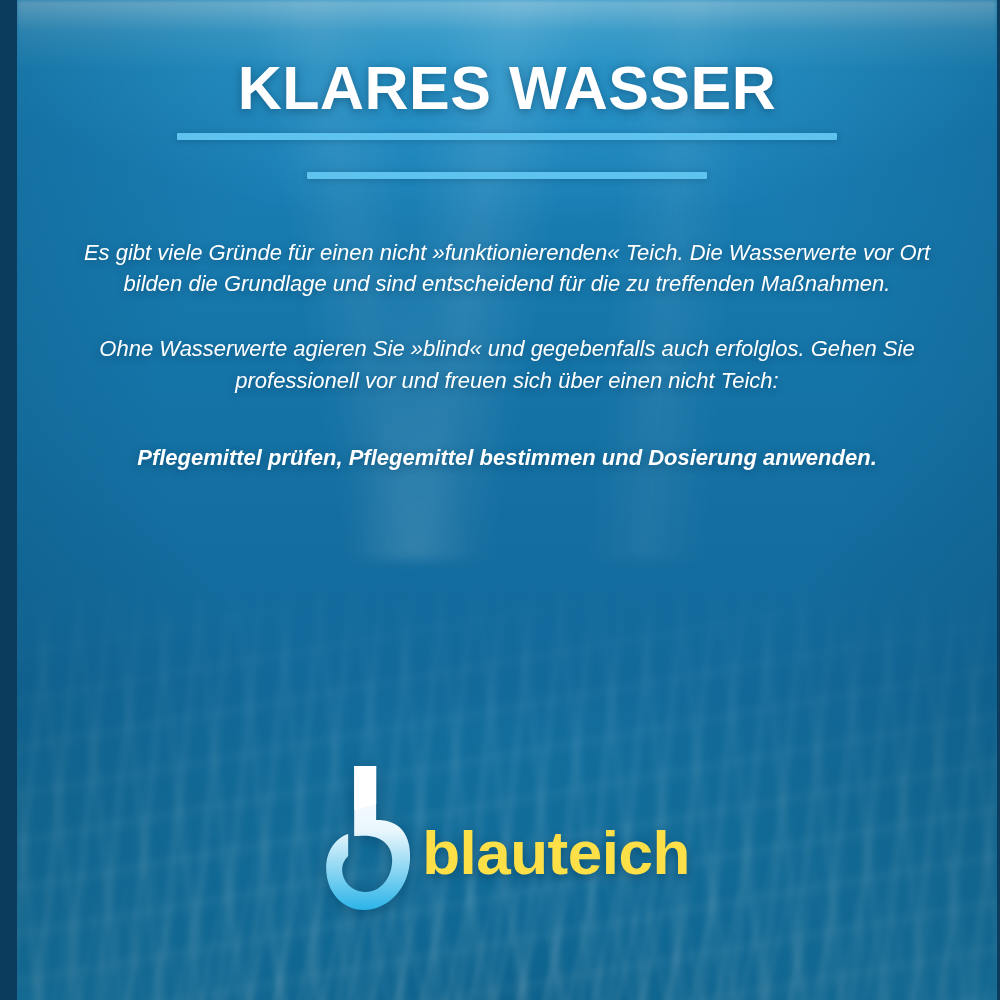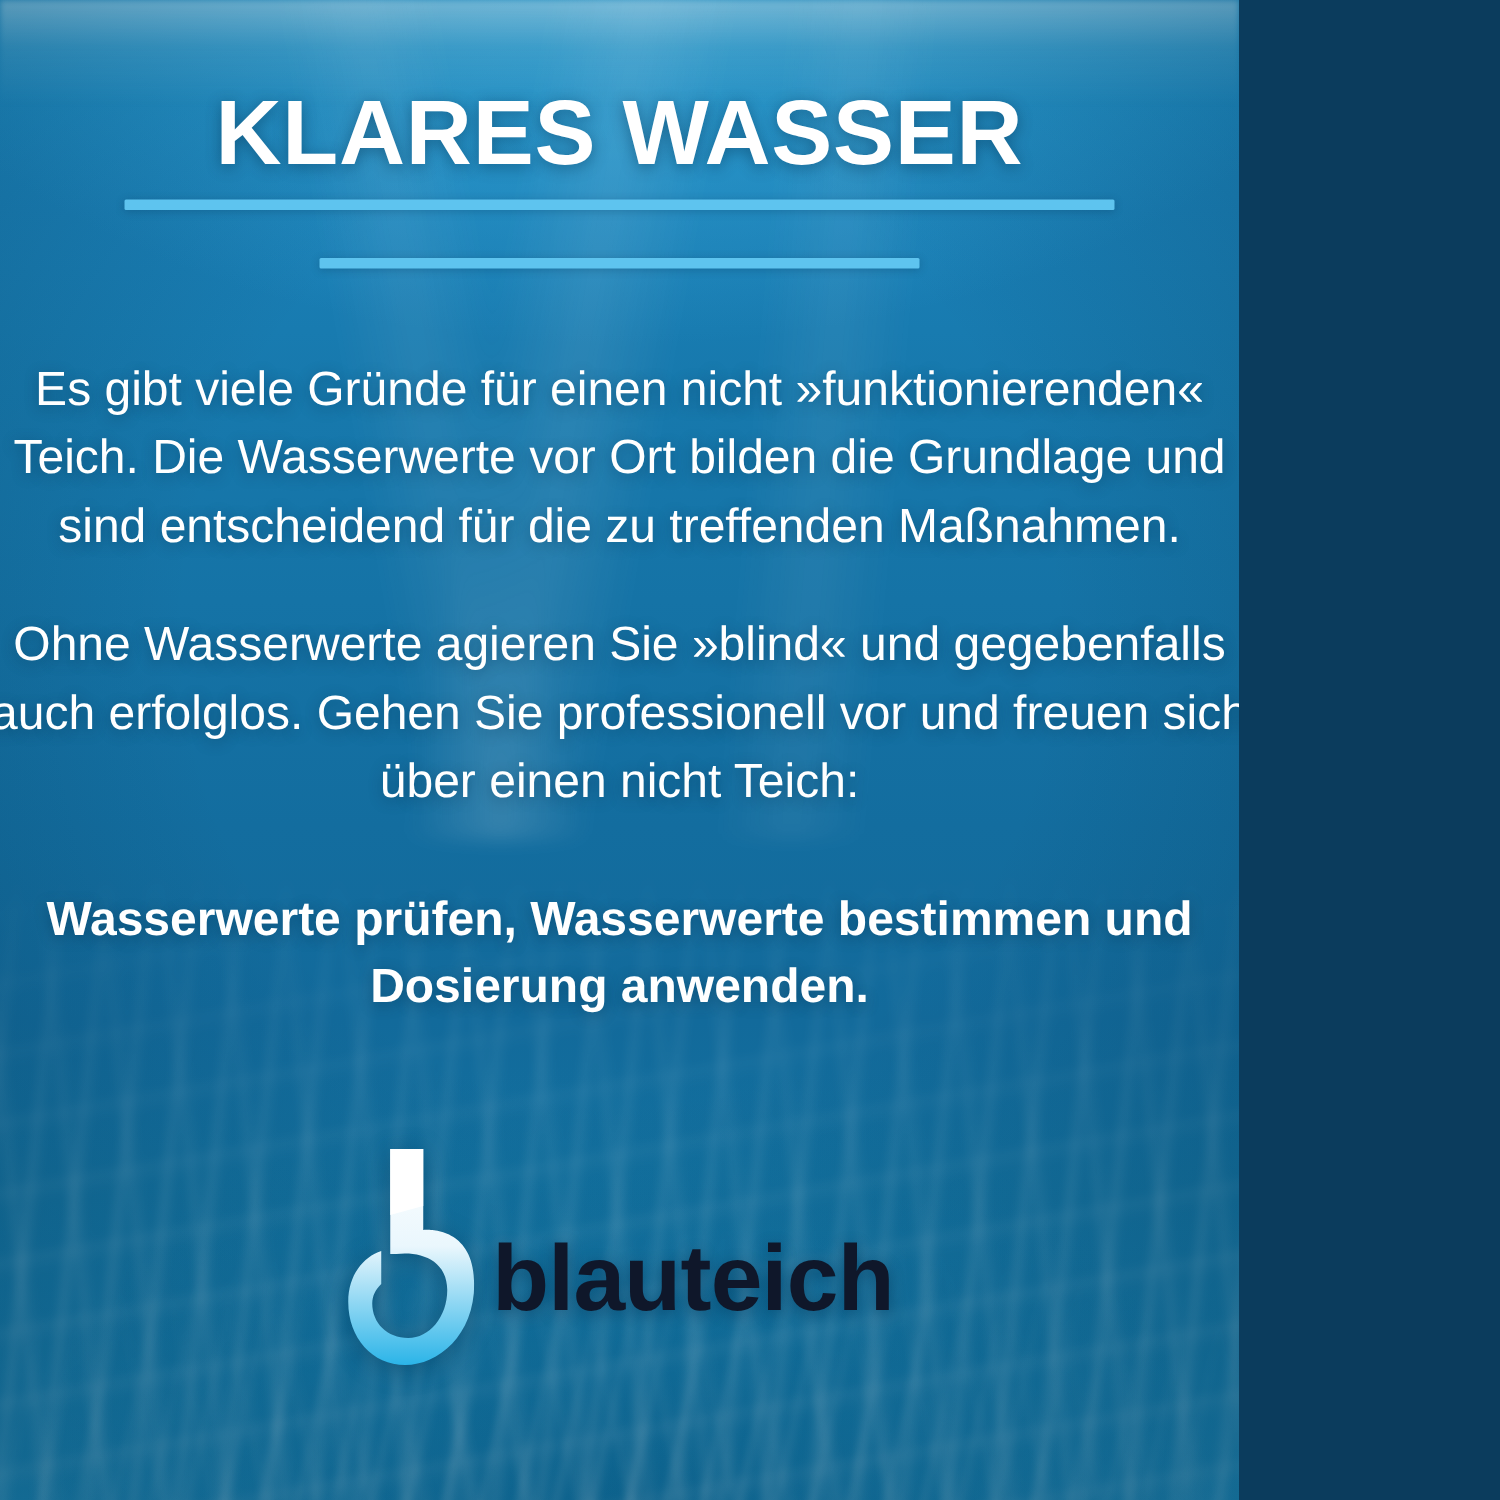--- a/index.html
+++ b/index.html
@@ -5,24 +5,25 @@
   html, body {
     margin: 0;
     padding: 0;
     background: #0b3c5d;
   }
   body {
     font-family: "Liberation Sans", sans-serif;
   }
   .poster {
     position: relative;
-    width: 826px;
+    width: 980px;
     height: 1000px;
     overflow: hidden;
     background: #1377ad;
+    margin-left: 17px;
   }
 
   
   .bg-base {
     position: absolute;
     inset: 0;
     background:
       radial-gradient(ellipse 120% 60% at 50% -10%, #39a8d8 0%, rgba(57,168,216,0) 55%),
       radial-gradient(ellipse 80% 50% at 50% 100%, #0f6f9e 0%, rgba(15,111,158,0) 60%),
       linear-gradient(180deg,
@@ -130,25 +131,26 @@
     box-shadow: 0 1px 6px rgba(0,40,70,0.25);
   }
   .rule-1 { width: 660px; }
   .rule-2 { width: 400px; }
 
   .body-block {
     margin-top: 40px;
     width: 860px;
   }
   .para {
-    font-size: 32px;
+    font-size: 22px;
     line-height: 1.42;
     font-weight: 400;
     margin: 0 0 34px 0;
     text-shadow: 0 2px 9px rgba(0, 45, 75, 0.42);
+    font-style: italic;
   }
   .para.bold {
     font-weight: 700;
     margin-top: 46px;
     margin-bottom: 0;
   }
 
   
   .logo {
     position: absolute;
@@ -162,21 +164,21 @@
   .logo-mark {
     width: 86px;
     height: 148px;
     display: block;
     filter: drop-shadow(0 3px 8px rgba(0,40,70,0.35));
   }
   .logo-word {
     font-size: 62px;
     font-weight: 700;
     letter-spacing: -0.5px;
-    color: #0f172a;
+    color: #fde047;
     text-shadow: 0 3px 10px rgba(0, 45, 75, 0.45);
     position: relative;
     top: 14px;
     font-style: normal;
   }
 </style>
 </head>
 <body>
 
 <div class="poster">
@@ -192,21 +194,21 @@
 
     <div class="headline">
       <div class="headline-line">KLARES WASSER</div>
       <div class="rule rule-1"></div>
       <div class="rule rule-2"></div>
     </div>
 
     <div class="body-block">
       <p class="para">Es gibt viele Gründe für einen nicht »funktionierenden« Teich. Die Wasserwerte vor Ort bilden die Grundlage und sind entscheidend für die zu treffenden Maßnahmen.</p>
       <p class="para">Ohne Wasserwerte agieren Sie »blind« und gegebenfalls auch erfolglos. Gehen Sie professionell vor und freuen sich über einen nicht Teich:</p>
-      <p class="para bold">Wasserwerte prüfen, Wasserwerte bestimmen und Dosierung anwenden.</p>
+      <p class="para bold">Pflegemittel prüfen, Pflegemittel bestimmen und Dosierung anwenden.</p>
     </div>
 
   </div>
 
   <div class="logo">
     <svg class="logo-mark" viewBox="0 0 86 148" aria-hidden="true">
       <defs>
         <linearGradient id="bgrad" x1="0" y1="0" x2="0" y2="1">
           <stop offset="0%" stop-color="#ffffff"></stop>
           <stop offset="45%" stop-color="#eaf7fd"></stop>

